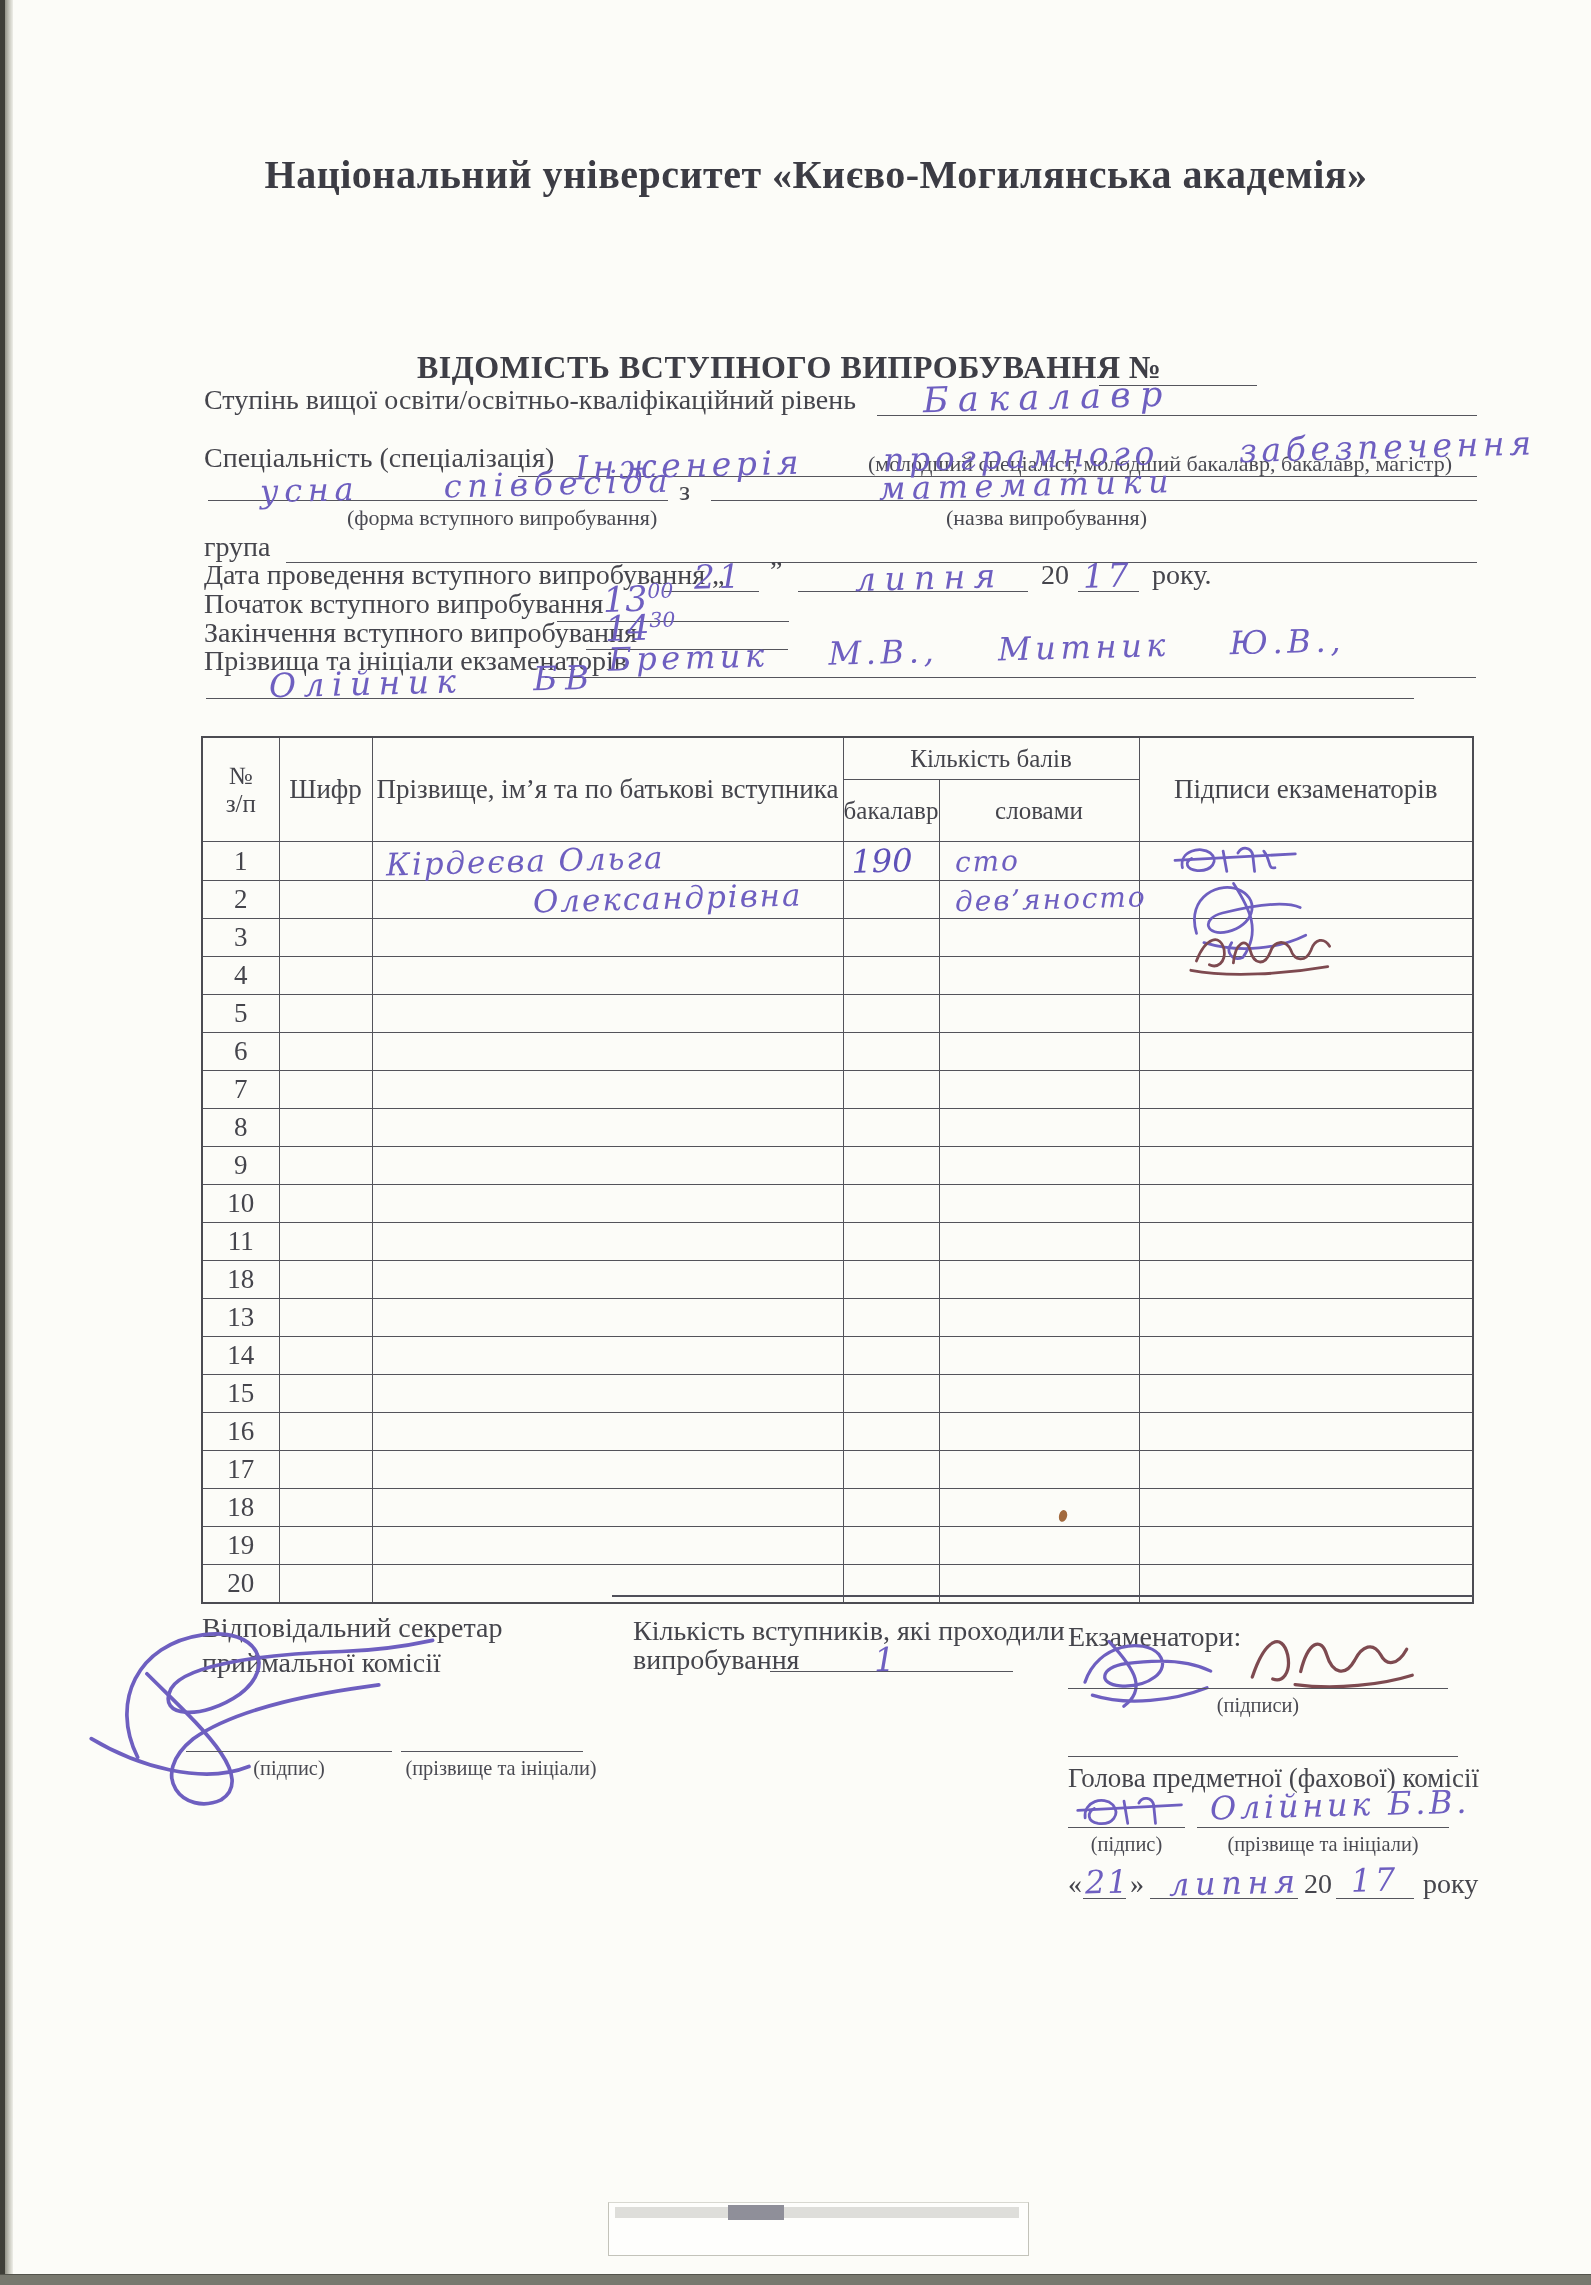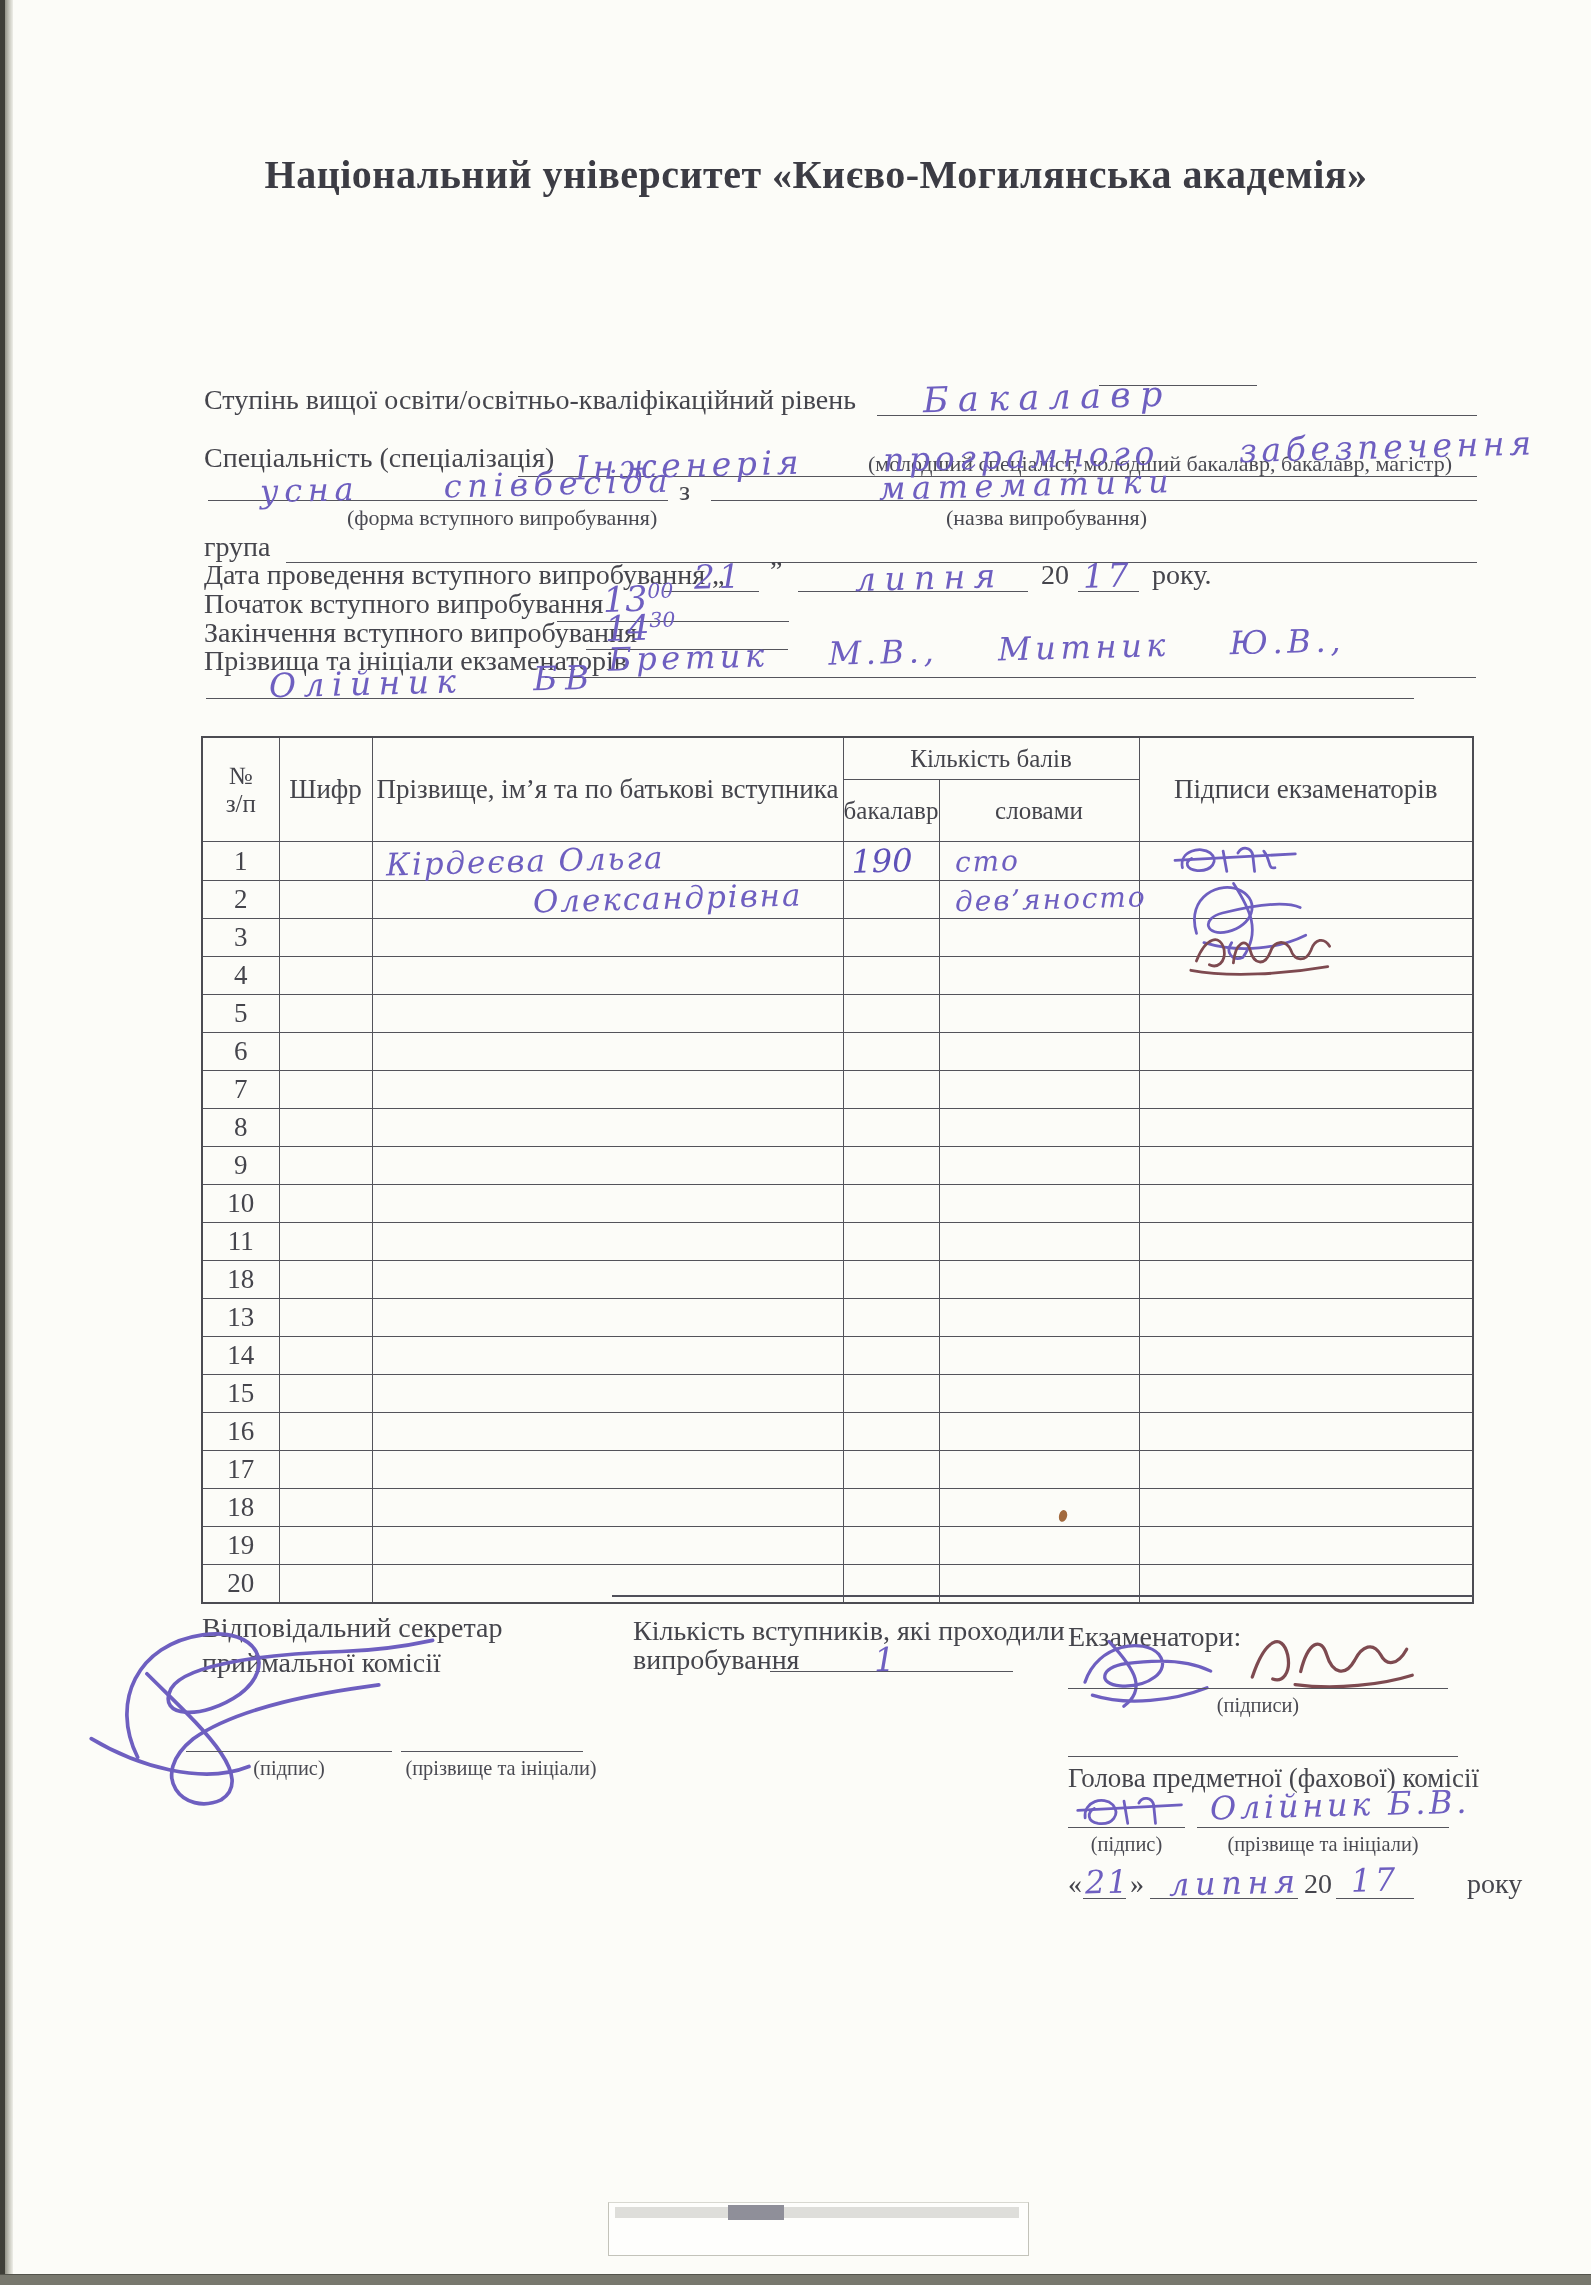--- a/index.html
+++ b/index.html
@@ -71,20 +71,21 @@
 
   <div class="scan-left"></div>
   <div class="scan-bottom"></div>
   <div class="sticker">
     <div class="sticker-bar"></div>
     <div class="sticker-dark"></div>
   </div>
   <div class="speck"></div>
 
   <div class="title">Національний університет «Києво-Могилянська академія»</div>
+  <div class="sheet-title">ВІДОМІСТЬ ВСТУПНОГО ВИПРОБУВАННЯ №</div>
   <div class="bline" style="left:1099px; top:385px; width:158px;"></div>
 
   <div class="p lbl" style="left:204px; top:384px;">Ступінь вищої освіти/освітньо-кваліфікаційний рівень</div>
   <div class="bline" style="left:877px; top:415px; width:600px;"></div>
   <span class="hw abs" style="left:923px; top:377px; font-size:35px; letter-spacing:9.3px; word-spacing:7.4px;">Бакалавр</span>
   <div class="p hint" style="left:868px; top:419px;margin-top:32px;">(молодший спеціаліст, молодший бакалавр, бакалавр, магістр)</div>
 
   <div class="p lbl" style="left:204px; top:442px;">Спеціальність (спеціалізація)</div>
   <div class="bline" style="left:518px; top:476px; width:959px;"></div>
   <span class="hw abs" style="left:575px; top:436px; font-size:33px; letter-spacing:4.6px; word-spacing:65px;">Інженерія програмного забезпечення</span>
@@ -378,16 +379,16 @@
 
   <div class="p lbl" style="left:1068px; top:1868px;">«</div>
   <div class="bline" style="left:1083px; top:1898px; width:43px;"></div>
   <span class="hw abs" style="left:1085px; top:1863px; font-size:32px; letter-spacing:1.9px;">21</span>
   <div class="p lbl" style="left:1130px; top:1868px;">»</div>
   <div class="bline" style="left:1150px; top:1898px; width:148px;"></div>
   <span class="hw abs" style="left:1169px; top:1864px; font-size:32px; letter-spacing:5.6px;">липня</span>
   <div class="p lbl" style="left:1304px; top:1868px;">20</div>
   <div class="bline" style="left:1336px; top:1898px; width:78px;"></div>
   <span class="hw abs" style="left:1351px; top:1861px; font-size:32px; letter-spacing:3.7px;">17</span>
-  <div class="p lbl" style="left:1467px; top:1868px;">року</div>
+  <div class="p lbl" style="left:1423px; top:1868px;">року</div>
 
 </div>
 
 
 </body></html>

